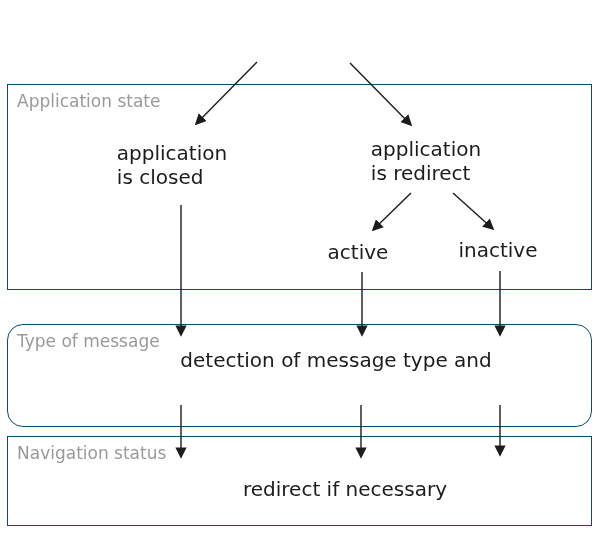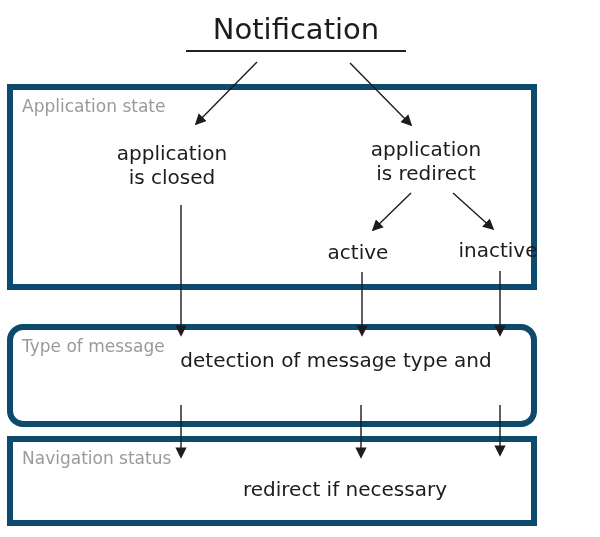--- a/index.html
+++ b/index.html
@@ -24,38 +24,37 @@
     text-align: center;
     font-size: 29px;
     font-weight: 400;
     color: #1c1c1c;
     border-bottom: 2px solid #222222;
     padding-bottom: 4px;
   }
   .section {
     position: absolute;
     left: 7px;
-    width: 530px;
-    border: 6px solid #0c4a6e;
+    width: 585px;
+    border: 1px solid #0c4a6e;
     background: transparent;
     box-sizing: border-box;
   }
   .section-app-state   { top: 84px;  height: 206px; }
   .section-msg-type    { top: 324px; height: 103px; border-radius: 16px; }
   .section-nav-status  { top: 436px; height: 90px;  }
   .section-label {
     position: absolute;
     top: 6px;
     left: 9px;
     font-size: 17px;
     color: #9a9a9a;
   }
   .node {
     position: absolute;
-    text-align: center;
     font-size: 20px;
     line-height: 24px;
     color: #1c1c1c;
     transform: translateX(-50%);
     white-space: nowrap;
   }
   .node-app-closed  { left: 172px; top: 141px; }
   .node-app-running { left: 426px; top: 137px; }
   .node-active      { left: 358px; top: 240px; }
   .node-inactive    { left: 498px; top: 238px; }
@@ -68,21 +67,20 @@
     width: 600px;
     height: 537px;
     pointer-events: none;
   }
 </style>
 </head>
 <body>
 
 <div class="canvas">
 
-  <div class="page-title">Notification</div>
 
   <div class="section section-app-state">
     <span class="section-label">Application state</span>
   </div>
 
   <div class="section section-msg-type">
     <span class="section-label">Type of message</span>
   </div>
 
   <div class="section section-nav-status">

